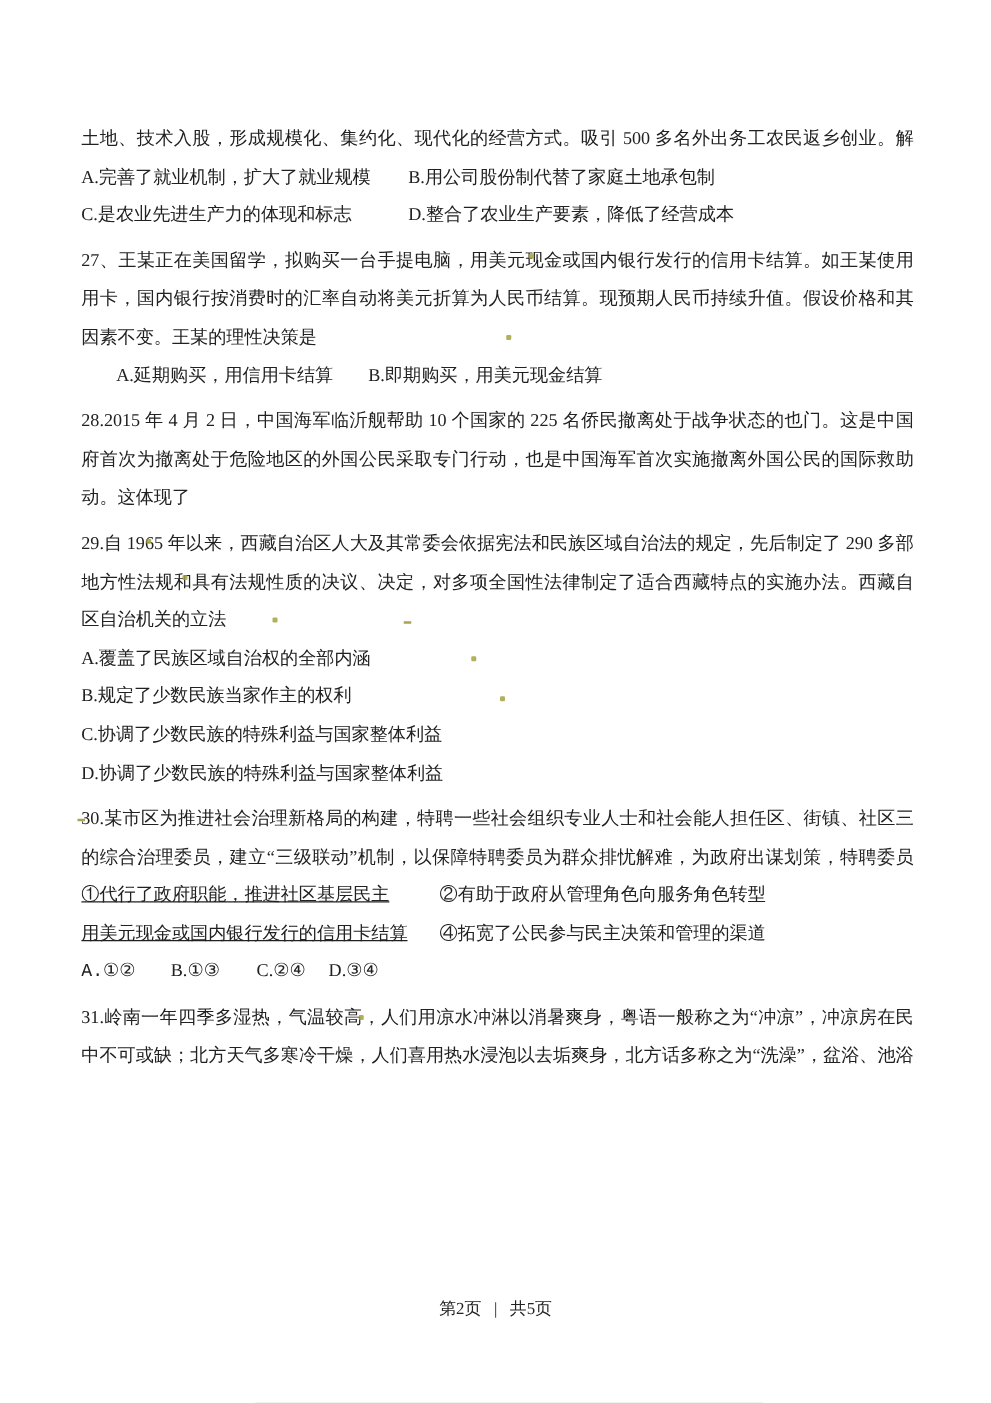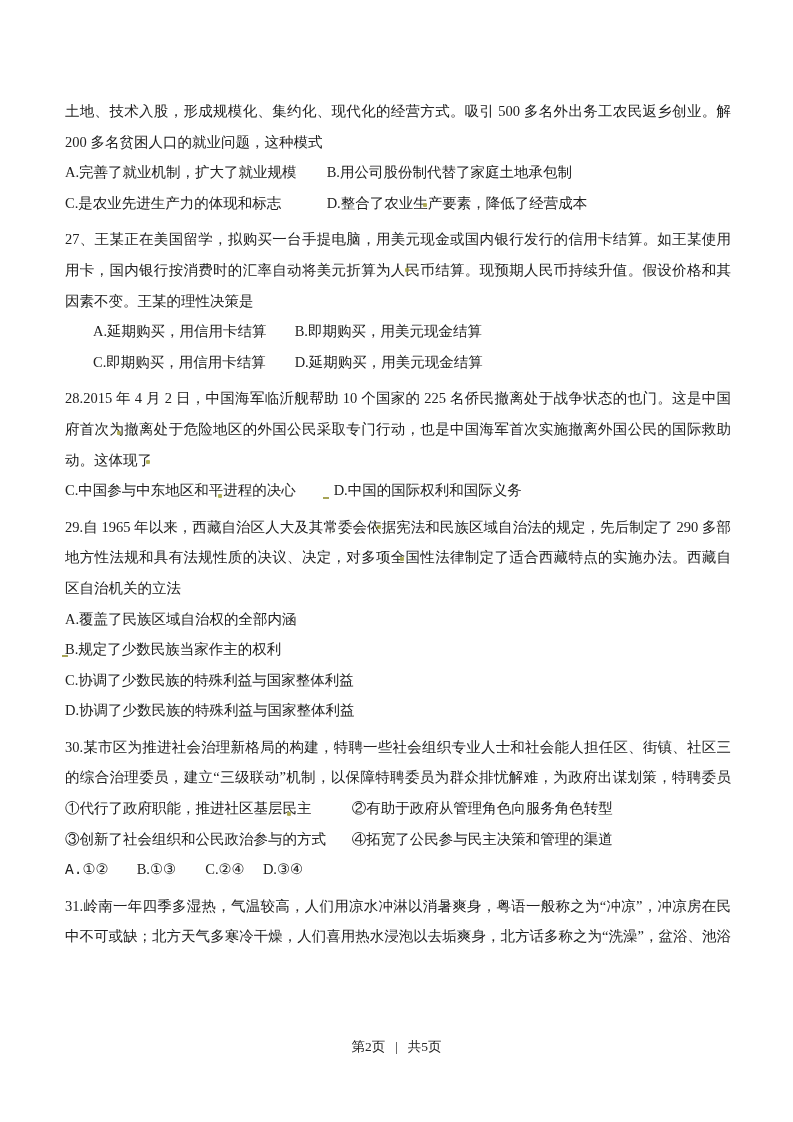--- a/index.html
+++ b/index.html
@@ -30,21 +30,21 @@
   .just {
     white-space:normal;
     text-align:justify;
     text-align-last:justify;
   }
   
   .c1 { display:inline-block; }
   .q26 .c1 { width:258px; }
   .q27 .c1 { width:198px;margin-left:28px; }
   .q28 .c1 { width:265px; }
-  .q30 .c1 { width:283px; }
+  .q30 .c1 { width:283px;text-decoration:underline; }
   .ans .a1 { display:inline-block; width:68px;font-family:Liberation Mono, monospace; }
   .ans .a2 { display:inline-block; width:65px; }
   .ans .a3 { display:inline-block; width:54px; }
   .footer {
     position:absolute;
     left:0; top:1038px;
     width:100%;
     text-align:center;
     font-size:13.5px;
     color:#222222;
@@ -61,74 +61,65 @@
   .dash { height:2px; width:6px; border-radius:0; background:#98943a; }
 </style>
 </head>
 <body>
 
 <main class="page">
   <div class="content">
 
     <section class="question q26">
       <div class="line just">土地、技术入股，形成规模化、集约化、现代化的经营方式。吸引 500 多名外出务工农民返乡创业。解决</div>
-      <div class="line">200 多名贫困人口的就业问题，这种模式</div>
       <div class="line">
         <span class="c1">A.完善了就业机制，扩大了就业规模</span>
         <span>B.用公司股份制代替了家庭土地承包制</span>
       </div>
       <div class="line">
         <span class="c1">C.是农业先进生产力的体现和标志</span>
         <span>D.整合了农业生产要素，降低了经营成本</span>
       </div>
     </section>
 
     <section class="question q27">
       <div class="line just">27、王某正在美国留学，拟购买一台手提电脑，用美元现金或国内银行发行的信用卡结算。如王某使用信</div>
       <div class="line just">用卡，国内银行按消费时的汇率自动将美元折算为人民币结算。现预期人民币持续升值。假设价格和其他</div>
       <div class="line">因素不变。王某的理性决策是</div>
       <div class="line">
         <span class="c1">A.延期购买，用信用卡结算</span>
         <span>B.即期购买，用美元现金结算</span>
       </div>
-      <div class="line">
-        <span class="c1">C.即期购买，用信用卡结算</span>
-        <span>D.延期购买，用美元现金结算</span>
-      </div>
     </section>
 
     <section class="question q28">
       <div class="line just">28.2015 年 4 月 2 日，中国海军临沂舰帮助 10 个国家的 225 名侨民撤离处于战争状态的也门。这是中国政</div>
       <div class="line just">府首次为撤离处于危险地区的外国公民采取专门行动，也是中国海军首次实施撤离外国公民的国际救助行</div>
       <div class="line">动。这体现了</div>
-      <div class="line">
-        <span class="c1">C.中国参与中东地区和平进程的决心</span>
-        <span>D.中国的国际权利和国际义务</span>
-      </div>
     </section>
 
     <section class="question q29">
       <div class="line just">29.自 1965 年以来，西藏自治区人大及其常委会依据宪法和民族区域自治法的规定，先后制定了 290 多部</div>
       <div class="line just">地方性法规和具有法规性质的决议、决定，对多项全国性法律制定了适合西藏特点的实施办法。西藏自治</div>
       <div class="line">区自治机关的立法</div>
       <div class="line">A.覆盖了民族区域自治权的全部内涵</div>
       <div class="line">B.规定了少数民族当家作主的权利</div>
       <div class="line">C.协调了少数民族的特殊利益与国家整体利益</div>
       <div class="line">D.协调了少数民族的特殊利益与国家整体利益</div>
     </section>
 
     <section class="question q30">
       <div class="line just">30.某市区为推进社会治理新格局的构建，特聘一些社会组织专业人士和社会能人担任区、街镇、社区三级</div>
       <div class="line just">的综合治理委员，建立“三级联动”机制，以保障特聘委员为群众排忧解难，为政府出谋划策，特聘委员</div>
       <div class="line">
         <span class="c1">①代行了政府职能，推进社区基层民主</span>
         <span>②有助于政府从管理角色向服务角色转型</span>
       </div>
       <div class="line">
-        <span class="c1">③创新了社会组织和公民政治参与的方式</span>
+        <span class="c1">用美元现金或国内银行发行的信用卡结算</span>
         <span>④拓宽了公民参与民主决策和管理的渠道</span>
       </div>
       <div class="line ans">
         <span class="a1">A.①②</span>
         <span class="a2">B.①③</span>
         <span class="a3">C.②④</span>
         <span>D.③④</span>
       </div>
     </section>
 

